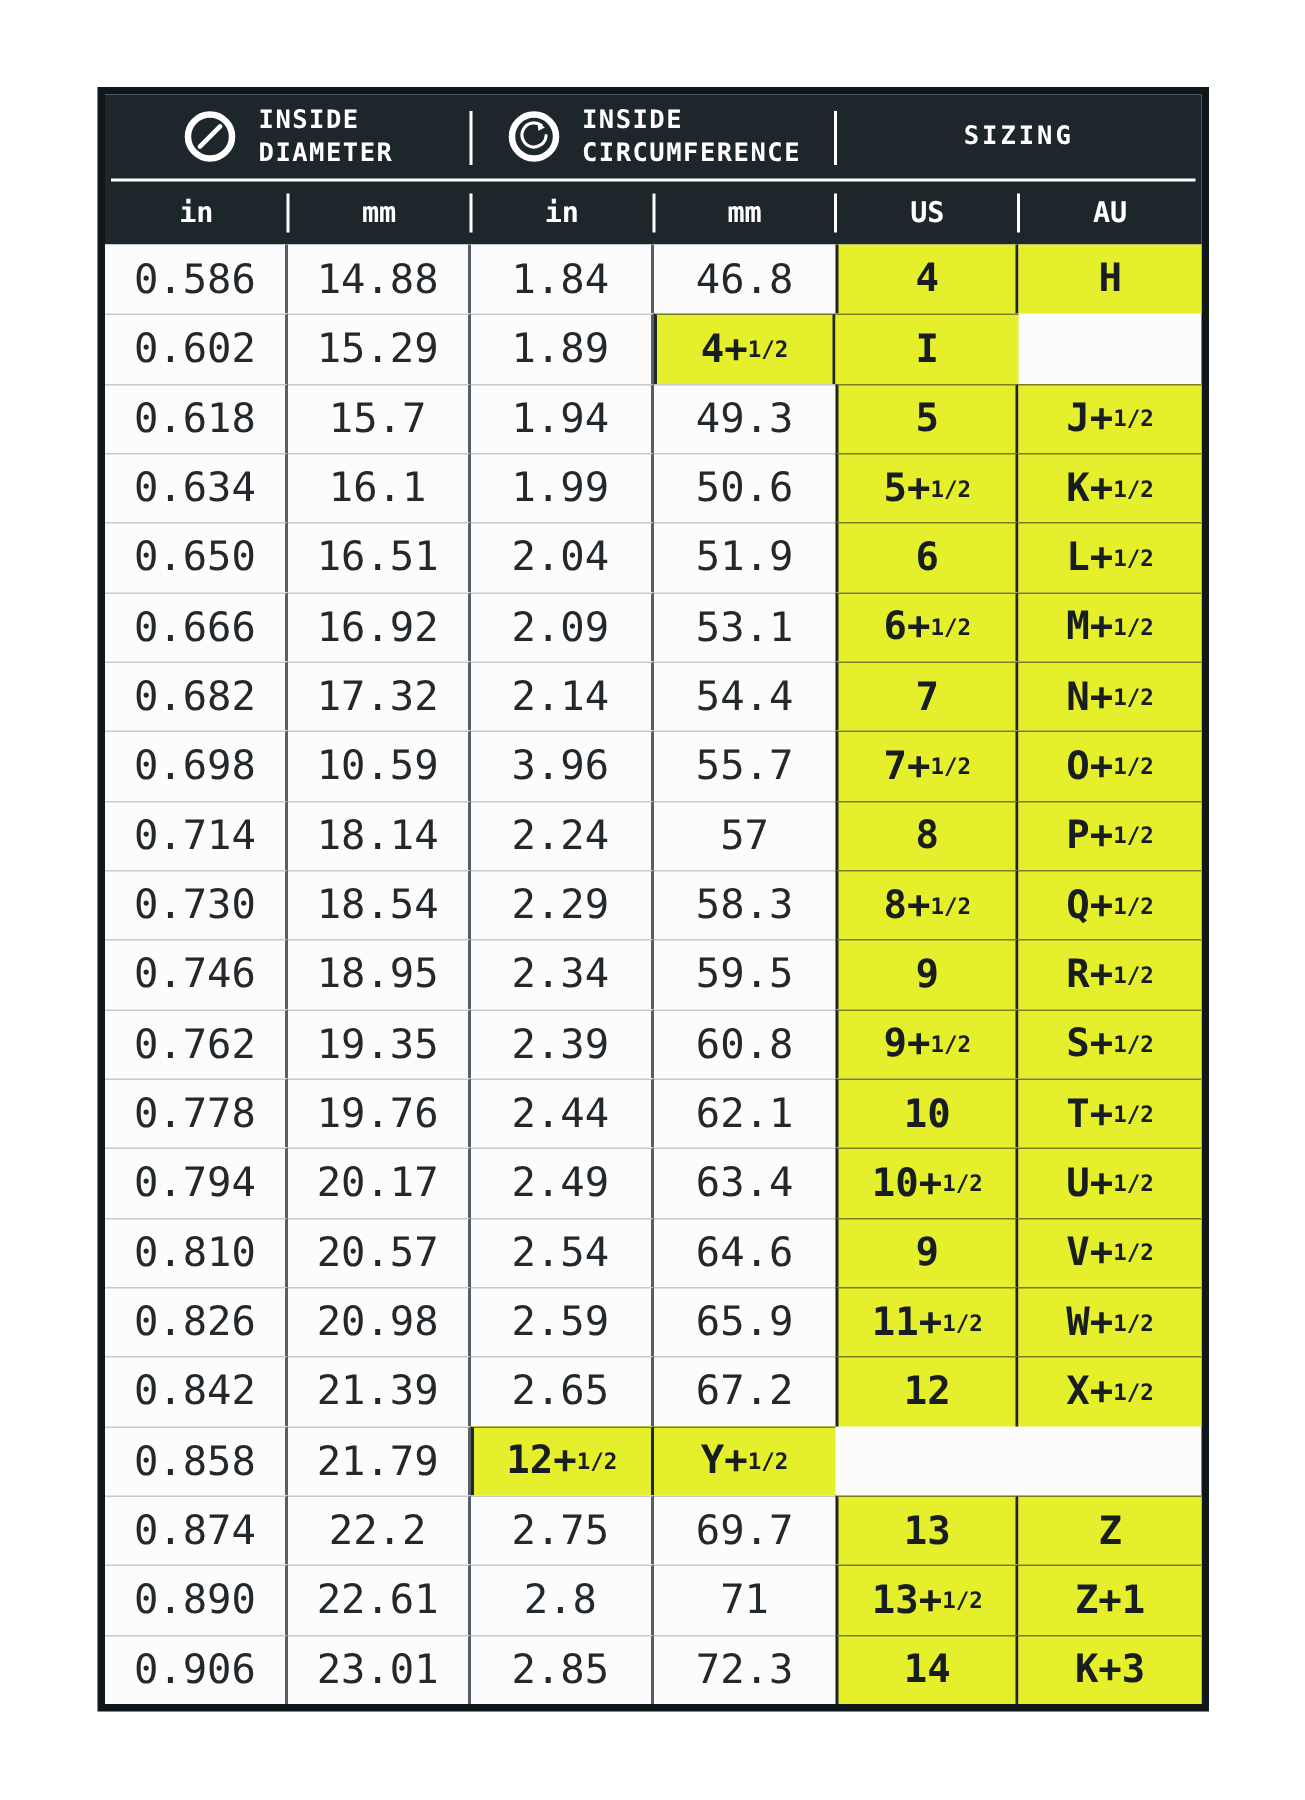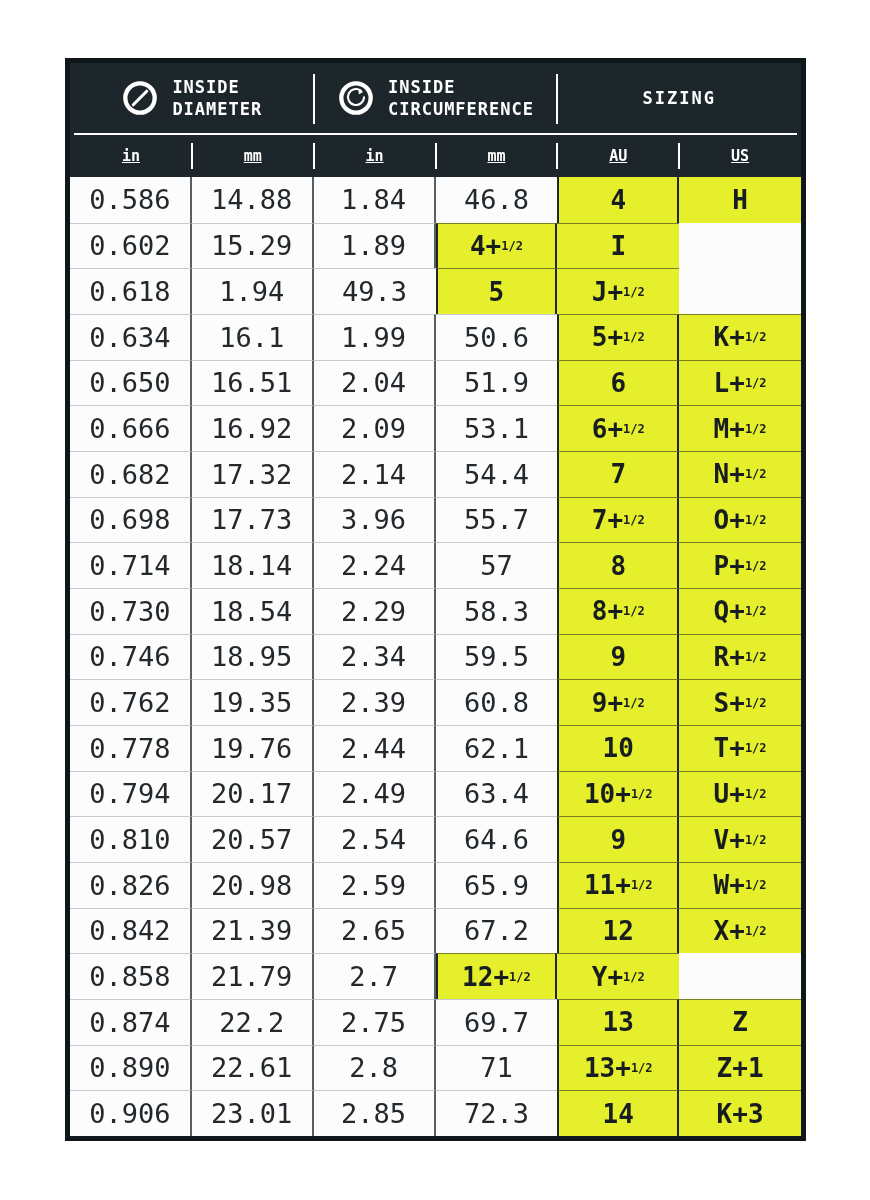--- a/index.html
+++ b/index.html
@@ -25,21 +25,21 @@
     background: #fcfcfc;
     display: flex;
     flex-direction: column;
   }
   
   .thead-dark {
     background: #1d262b;
     flex: 0 0 auto;
   }
   .hgroups {
-    height: 70px;
+    height: 56px;
     display: grid;
     grid-template-columns: 1fr 1fr 1fr;
   }
   .hgroup {
     position: relative;
     display: flex;
     align-items: center;
     justify-content: center;
     gap: 13px;
     color: #ffffff;
@@ -73,23 +73,22 @@
     height: 42px;
     display: grid;
     grid-template-columns: repeat(6, 1fr);
   }
   .subcell {
     position: relative;
     display: flex;
     align-items: center;
     justify-content: center;
     color: #ffffff;
-    font-size: 15px;
+    font-size: 19px;
     font-weight: bold;
-    text-decoration: underline;
   }
   .subcell:not(:last-child)::after {
     content: "";
     position: absolute;
     right: -1px;
     top: 8px;
     bottom: 8px;
     width: 2px;
     background: #ffffff;
   }
@@ -123,21 +122,21 @@
     color: #181d20;
     font-size: 26px;
     font-weight: bold;
   }
   .c4 {
     border-left: 2px solid #20262a;
     border-right: 2px solid #20262a;
   }
   .trow + .trow .num  { border-top: 1.5px solid #c7cacc; }
   .trow + .trow .size { border-top: 1.5px solid #7a7e22; }
-  .frac { font-size: 12px; font-weight: bold; }
+  .frac { font-size: 15px; font-weight: bold; }
 </style>
 </head>
 <body>
 
 <div class="page">
   <div class="sizing-table">
 
     <div class="thead-dark">
       <div class="hgroups">
 
@@ -173,22 +172,22 @@
         </div>
       </div>
 
       <div class="hr-line"></div>
 
       <div class="subhead">
         <div class="subcell">in</div>
         <div class="subcell">mm</div>
         <div class="subcell">in</div>
         <div class="subcell">mm</div>
+        <div class="subcell">US</div>
         <div class="subcell">AU</div>
-        <div class="subcell">US</div>
       </div>
     </div>
 
     <div class="tbody">
         <div class="trow">
           <div class="tcell num c0">0.586</div>
           <div class="tcell num c1">14.88</div>
           <div class="tcell num c2">1.84</div>
           <div class="tcell num c3">46.8</div>
           <div class="tcell size c4">4</div>
@@ -199,20 +198,21 @@
           <div class="tcell num c1">15.29</div>
           <div class="tcell num c2">1.89</div>
           <div class="tcell size c4">
             <span>4+</span>
             <span class="frac">1/2</span>
           </div>
           <div class="tcell size c5">I</div>
         </div>
         <div class="trow">
           <div class="tcell num c0">0.618</div>
+          <div class="tcell num c1">15.7</div>
           <div class="tcell num c2">1.94</div>
           <div class="tcell num c3">49.3</div>
           <div class="tcell size c4">5</div>
           <div class="tcell size c5">
             <span>J+</span>
             <span class="frac">1/2</span>
           </div>
         </div>
         <div class="trow">
           <div class="tcell num c0">0.634</div>
@@ -259,21 +259,21 @@
           <div class="tcell num c2">2.14</div>
           <div class="tcell num c3">54.4</div>
           <div class="tcell size c4">7</div>
           <div class="tcell size c5">
             <span>N+</span>
             <span class="frac">1/2</span>
           </div>
         </div>
         <div class="trow">
           <div class="tcell num c0">0.698</div>
-          <div class="tcell num c1">17.73</div>
+          <div class="tcell num c1">10.59</div>
           <div class="tcell num c2">3.96</div>
           <div class="tcell num c3">55.7</div>
           <div class="tcell size c4">
             <span>7+</span>
             <span class="frac">1/2</span>
           </div>
           <div class="tcell size c5">
             <span>O+</span>
             <span class="frac">1/2</span>
           </div>
@@ -385,21 +385,20 @@
           <div class="tcell num c3">67.2</div>
           <div class="tcell size c4">12</div>
           <div class="tcell size c5">
             <span>X+</span>
             <span class="frac">1/2</span>
           </div>
         </div>
         <div class="trow">
           <div class="tcell num c0">0.858</div>
           <div class="tcell num c1">21.79</div>
-          <div class="tcell num c2">2.7</div>
           <div class="tcell size c4">
             <span>12+</span>
             <span class="frac">1/2</span>
           </div>
           <div class="tcell size c5">
             <span>Y+</span>
             <span class="frac">1/2</span>
           </div>
         </div>
         <div class="trow">

